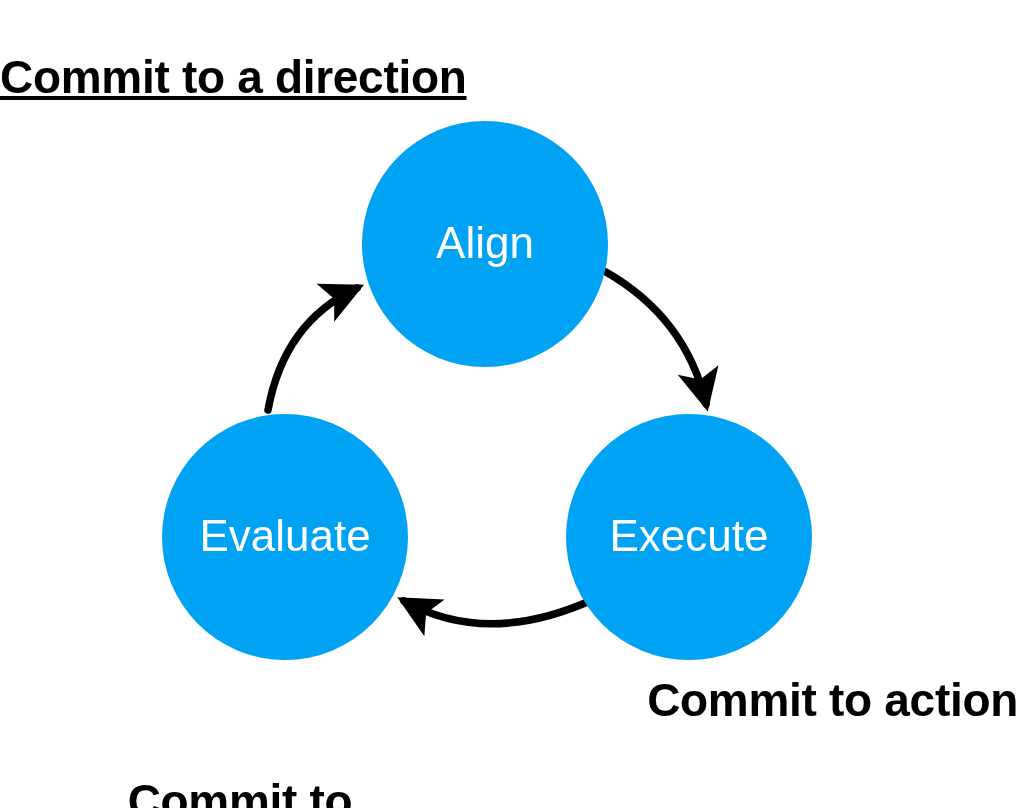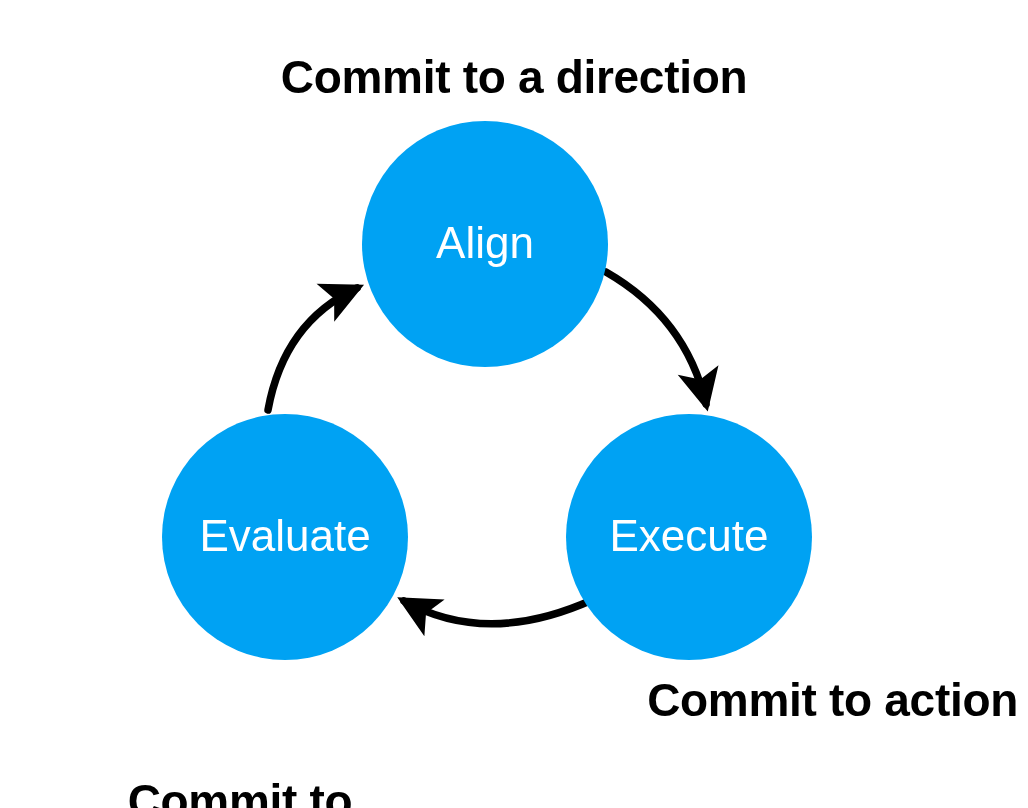--- a/index.html
+++ b/index.html
@@ -45,21 +45,22 @@
     font-weight: 700;
     line-height: 1.18;
     letter-spacing: -0.3px;
     text-align: center;
     white-space: pre;
   }
   #caption-top {
     left: 0;
     right: 0;
     top: 50px;
-    text-align: center;
+    text-align: left;
+    text-decoration: underline;
   }
   #caption-bottom-left {
     left: 20px;
     width: 440px;
     top: 665px;
     text-align: center;
   }
   #caption-bottom-right {
     left: 578px;
     width: 440px;

